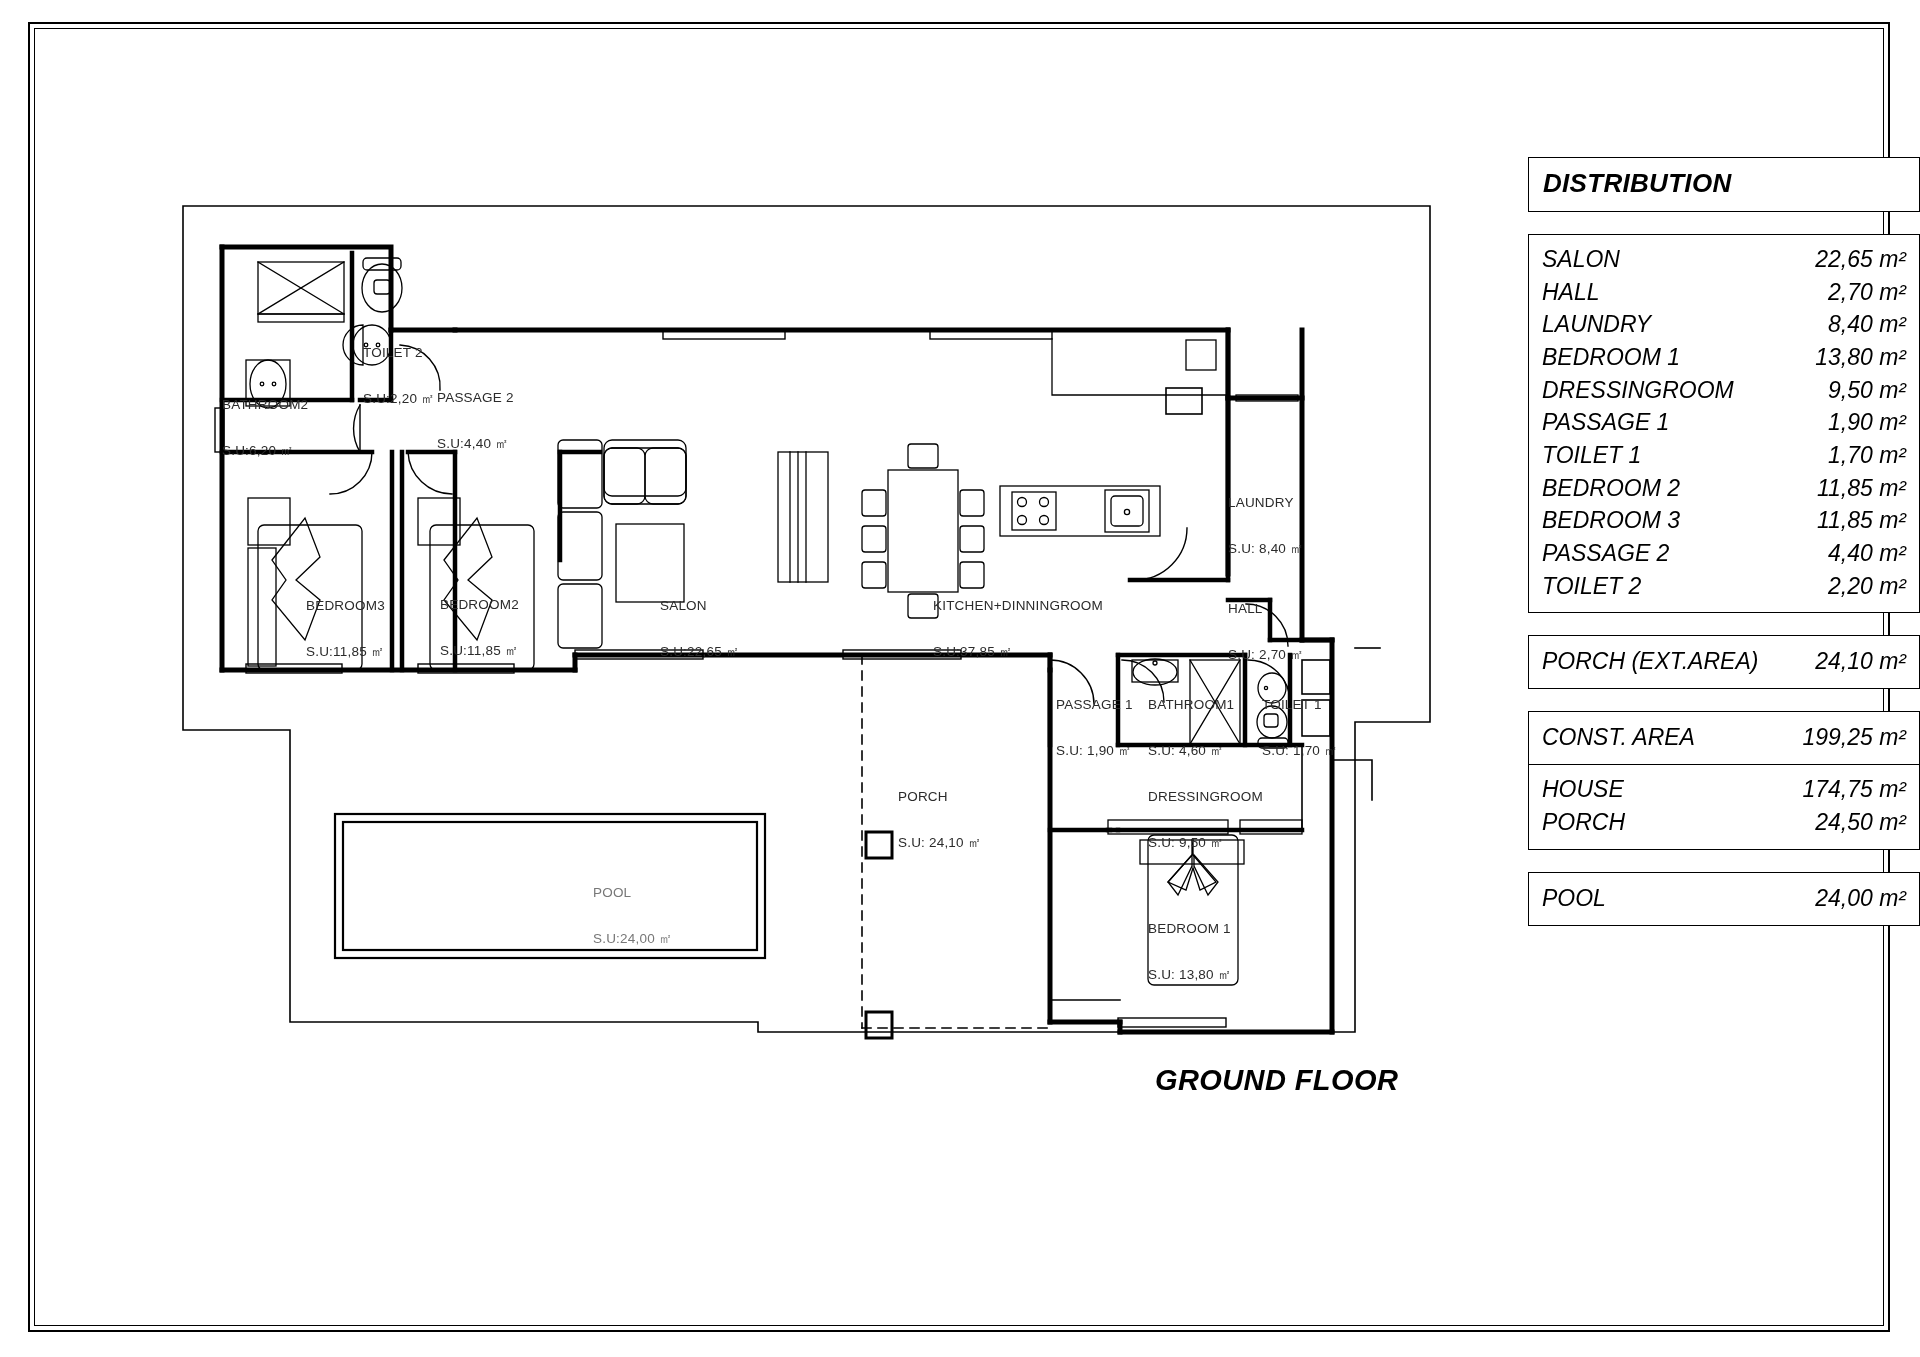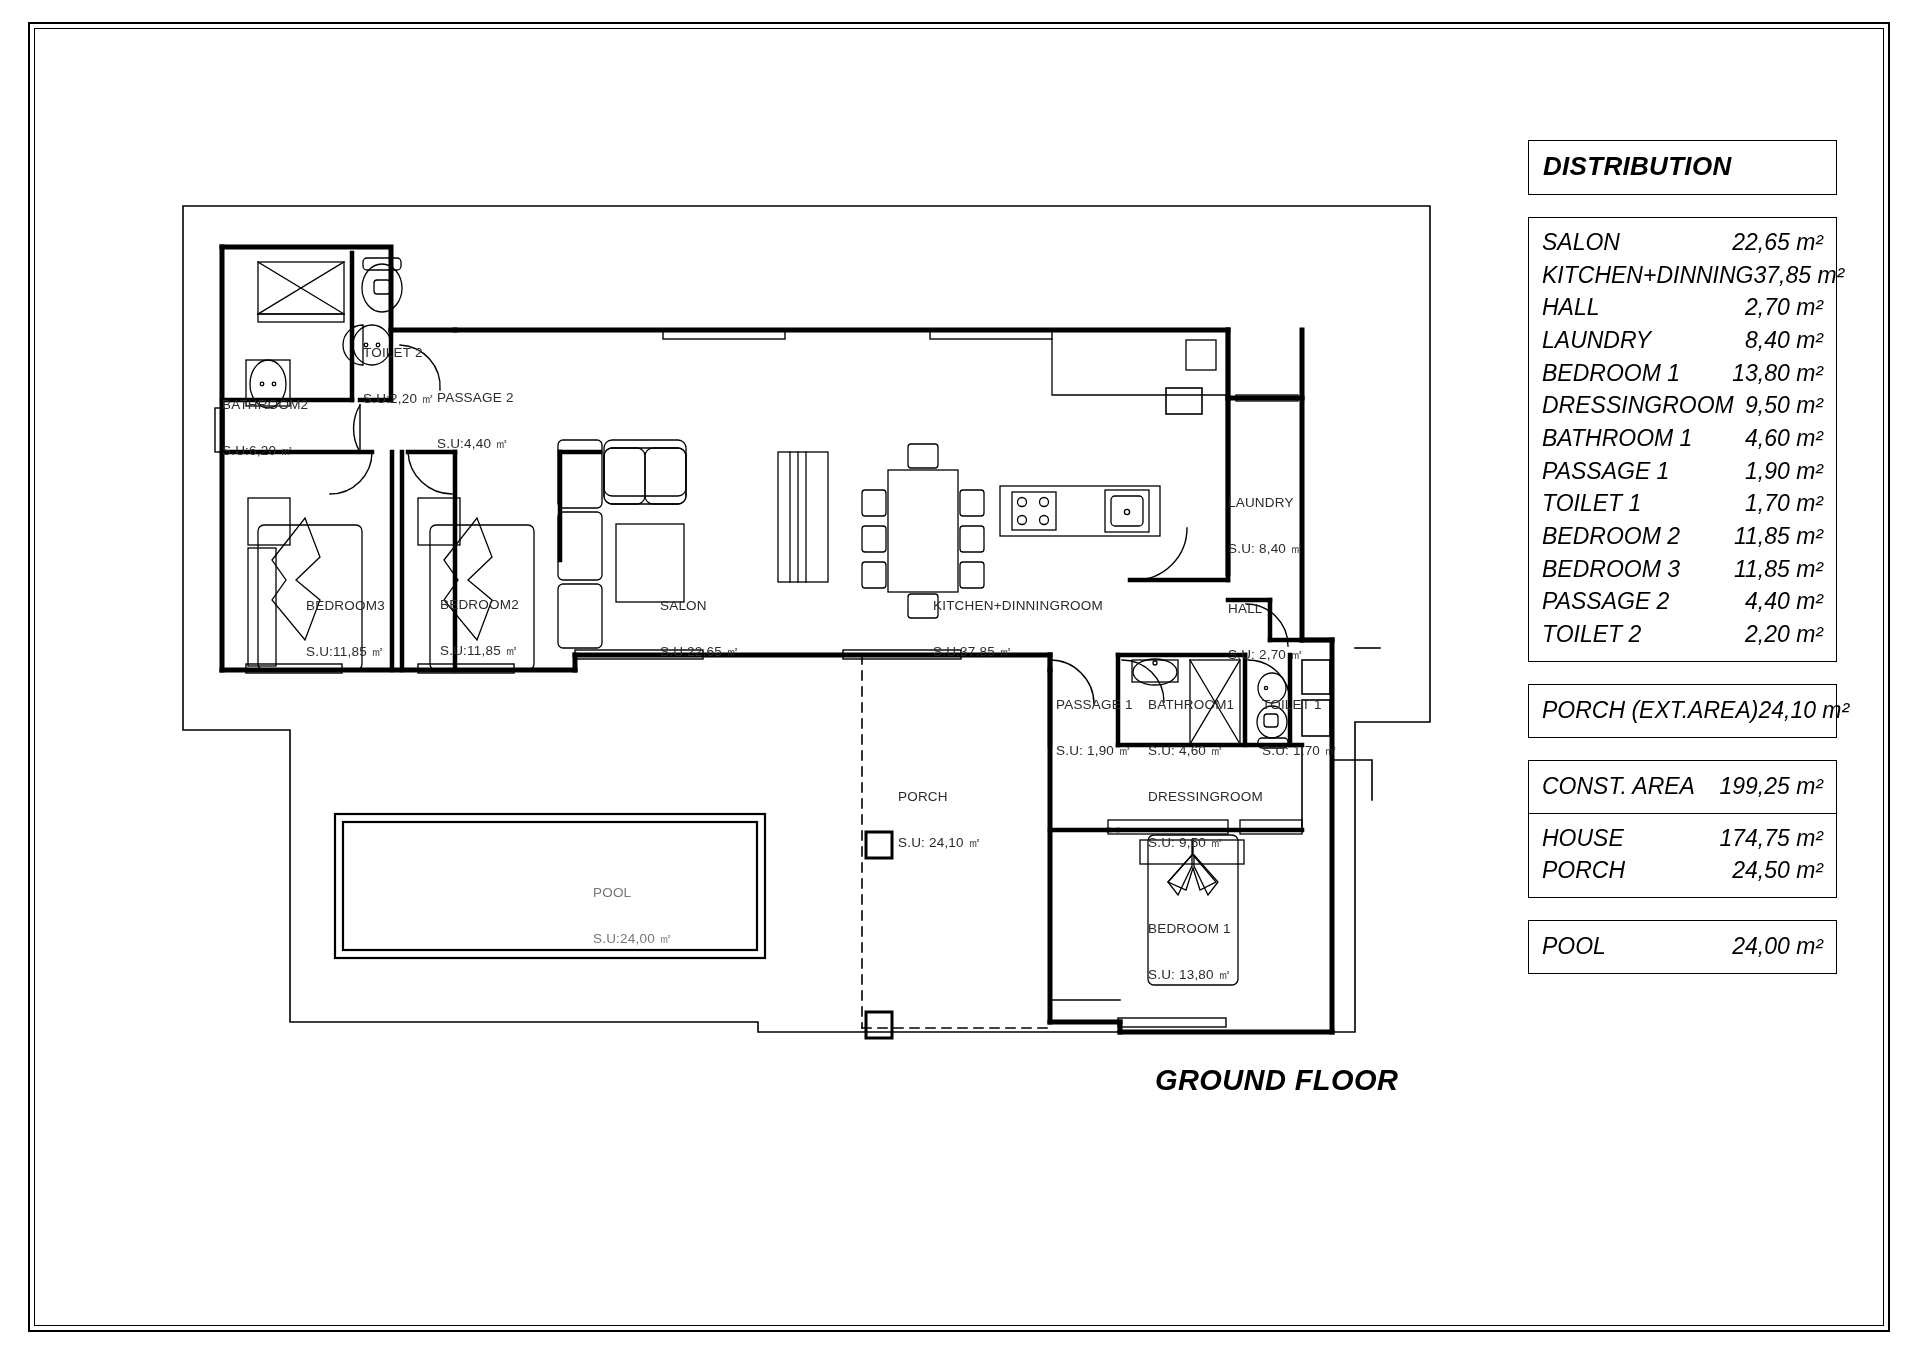--- a/index.html
+++ b/index.html
@@ -33,22 +33,22 @@
     left: 34px; top: 28px;
     width: 1850px; height: 1298px;
     border: 1px solid #000;
     box-sizing: border-box;
   }
 
   
   .legend {
     position: absolute;
     left: 1528px;
-    top: 140px;
-    width: 309px;
+    top: 157px;
+    width: 392px;
   }
   .lg-box {
     position: relative;
     border: 1.5px solid #000;
     background: #fff;
     box-sizing: border-box;
     margin-bottom: 22px;
   }
   .lg-box::after {
     content: "";
@@ -477,42 +477,34 @@
       <div class="lg-title">DISTRIBUTION</div>
     </div>
 
     <div class="lg-box">
       <div class="lg-rows" id="legend-room-rows">
           <div class="lg-row">
             <span class="nm">SALON</span>
             <span class="vl">22,65 m²</span>
           </div>
           <div class="lg-row">
-            <span class="nm">KITCHEN+DINNING</span>
-            <span class="vl">37,85 m²</span>
-          </div>
-          <div class="lg-row">
             <span class="nm">HALL</span>
             <span class="vl">2,70 m²</span>
           </div>
           <div class="lg-row">
             <span class="nm">LAUNDRY</span>
             <span class="vl">8,40 m²</span>
           </div>
           <div class="lg-row">
             <span class="nm">BEDROOM 1</span>
             <span class="vl">13,80 m²</span>
           </div>
           <div class="lg-row">
             <span class="nm">DRESSINGROOM</span>
             <span class="vl">9,50 m²</span>
-          </div>
-          <div class="lg-row">
-            <span class="nm">BATHROOM 1</span>
-            <span class="vl">4,60 m²</span>
           </div>
           <div class="lg-row">
             <span class="nm">PASSAGE 1</span>
             <span class="vl">1,90 m²</span>
           </div>
           <div class="lg-row">
             <span class="nm">TOILET 1</span>
             <span class="vl">1,70 m²</span>
           </div>
           <div class="lg-row">

